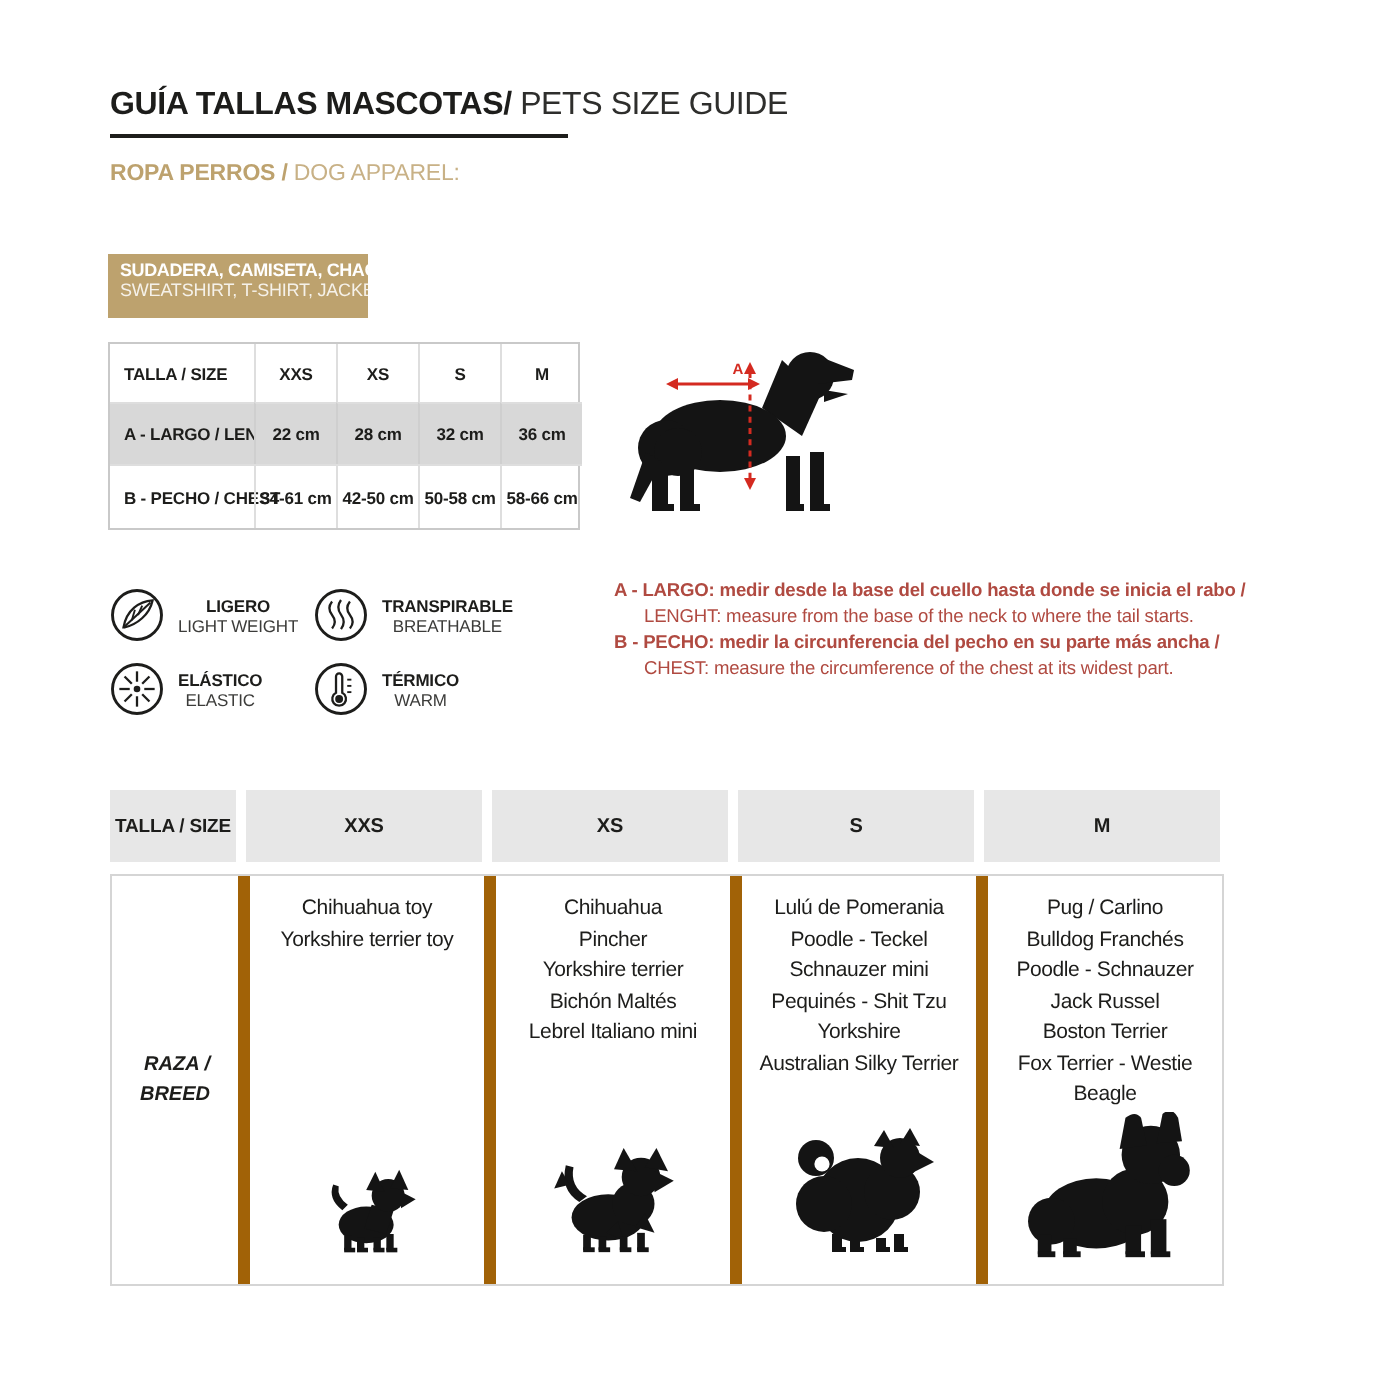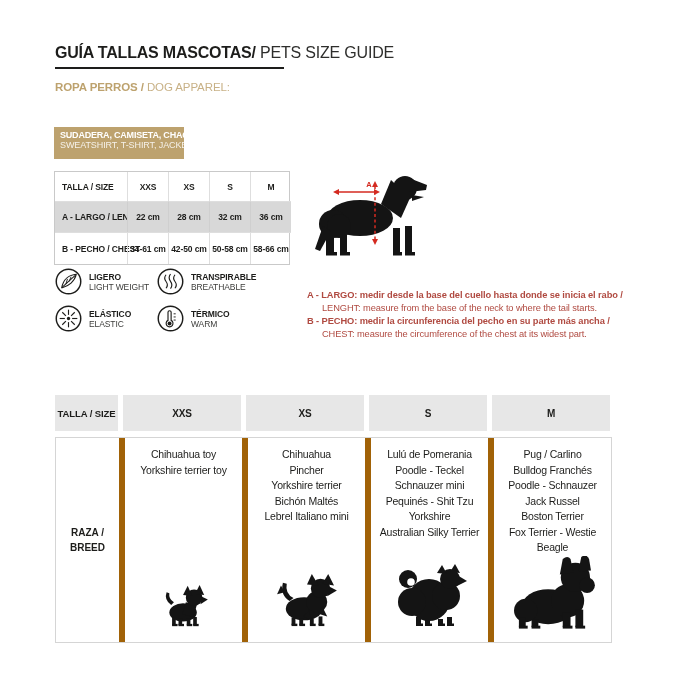--- a/index.html
+++ b/index.html
@@ -47,22 +47,22 @@
   .t1-cell.no-l { border-left:none; }
   .t1-cell.no-t { border-top:none; }
   .t1-cell.lbl { justify-content:flex-start; padding-left:7px; }
   .t1-cell.rowA { background:#d8d8d8; border-left-color:#cfcfcf; }
 
   
   .diagram { left:313px; top:170px; width:122px; height:94px; }
 
   
   .features {
-    left:55px; top:268px;
-    display:grid; grid-template-columns:102px auto; row-gap:10px; column-gap:0;
+    left:55px; top:294px;
+    display:grid; grid-template-columns:102px auto; row-gap:10px; column-gap:0;text-align:center;
   }
   .feature { display:flex; align-items:center; }
   .feature svg { flex:0 0 auto; }
   .f-labels { margin-left:7px; }
   .f-es { font-size:8.5px; font-weight:700; letter-spacing:-0.1px; line-height:10px; }
   .f-en { font-size:8.5px; font-weight:400; letter-spacing:-0.1px; line-height:10px; color:#3c3c3a; }
 
   
   .legend { left:307px; top:289px; width:360px; color:#b04a41; font-size:9.3px; line-height:13px; letter-spacing:-0.1px; }
   .legend .main { font-weight:700; }
@@ -79,21 +79,21 @@
   }
   .t2h-cell:first-child { font-size:9.5px; }
   .t2-body {
     left:55px; top:437px; width:557px; height:206px;
     display:flex; border:1px solid #d5d5d5; background:#ffffff;
   }
   .t2-cell { border-left:6px solid #a16207; display:flex; flex-direction:column; align-items:center; }
   .t2-cell:first-child { border-left:none; }
   .t2-cell.w-label { width:63px; justify-content:center; }
   .t2-cell.w-col { width:123px; padding-top:9px; }
-  .raza { font-size:10px; font-weight:700; text-align:center; line-height:15px; }
+  .raza { font-size:10px; font-weight:700; text-align:right; line-height:15px;font-style:italic; }
   .breed-list { text-align:center; }
   .breed-line { font-size:10.5px; font-weight:400; line-height:15.5px; letter-spacing:-0.2px; white-space:nowrap; }
   .dog-wrap { margin-top:auto; padding-bottom:14px; display:flex; justify-content:center; }
 </style>
 </head>
 <body>
 
 <div class="abs page-title">
   <span class="t-bold">GUÍA TALLAS MASCOTAS/</span>
   <span class="t-light">PETS SIZE GUIDE</span>

